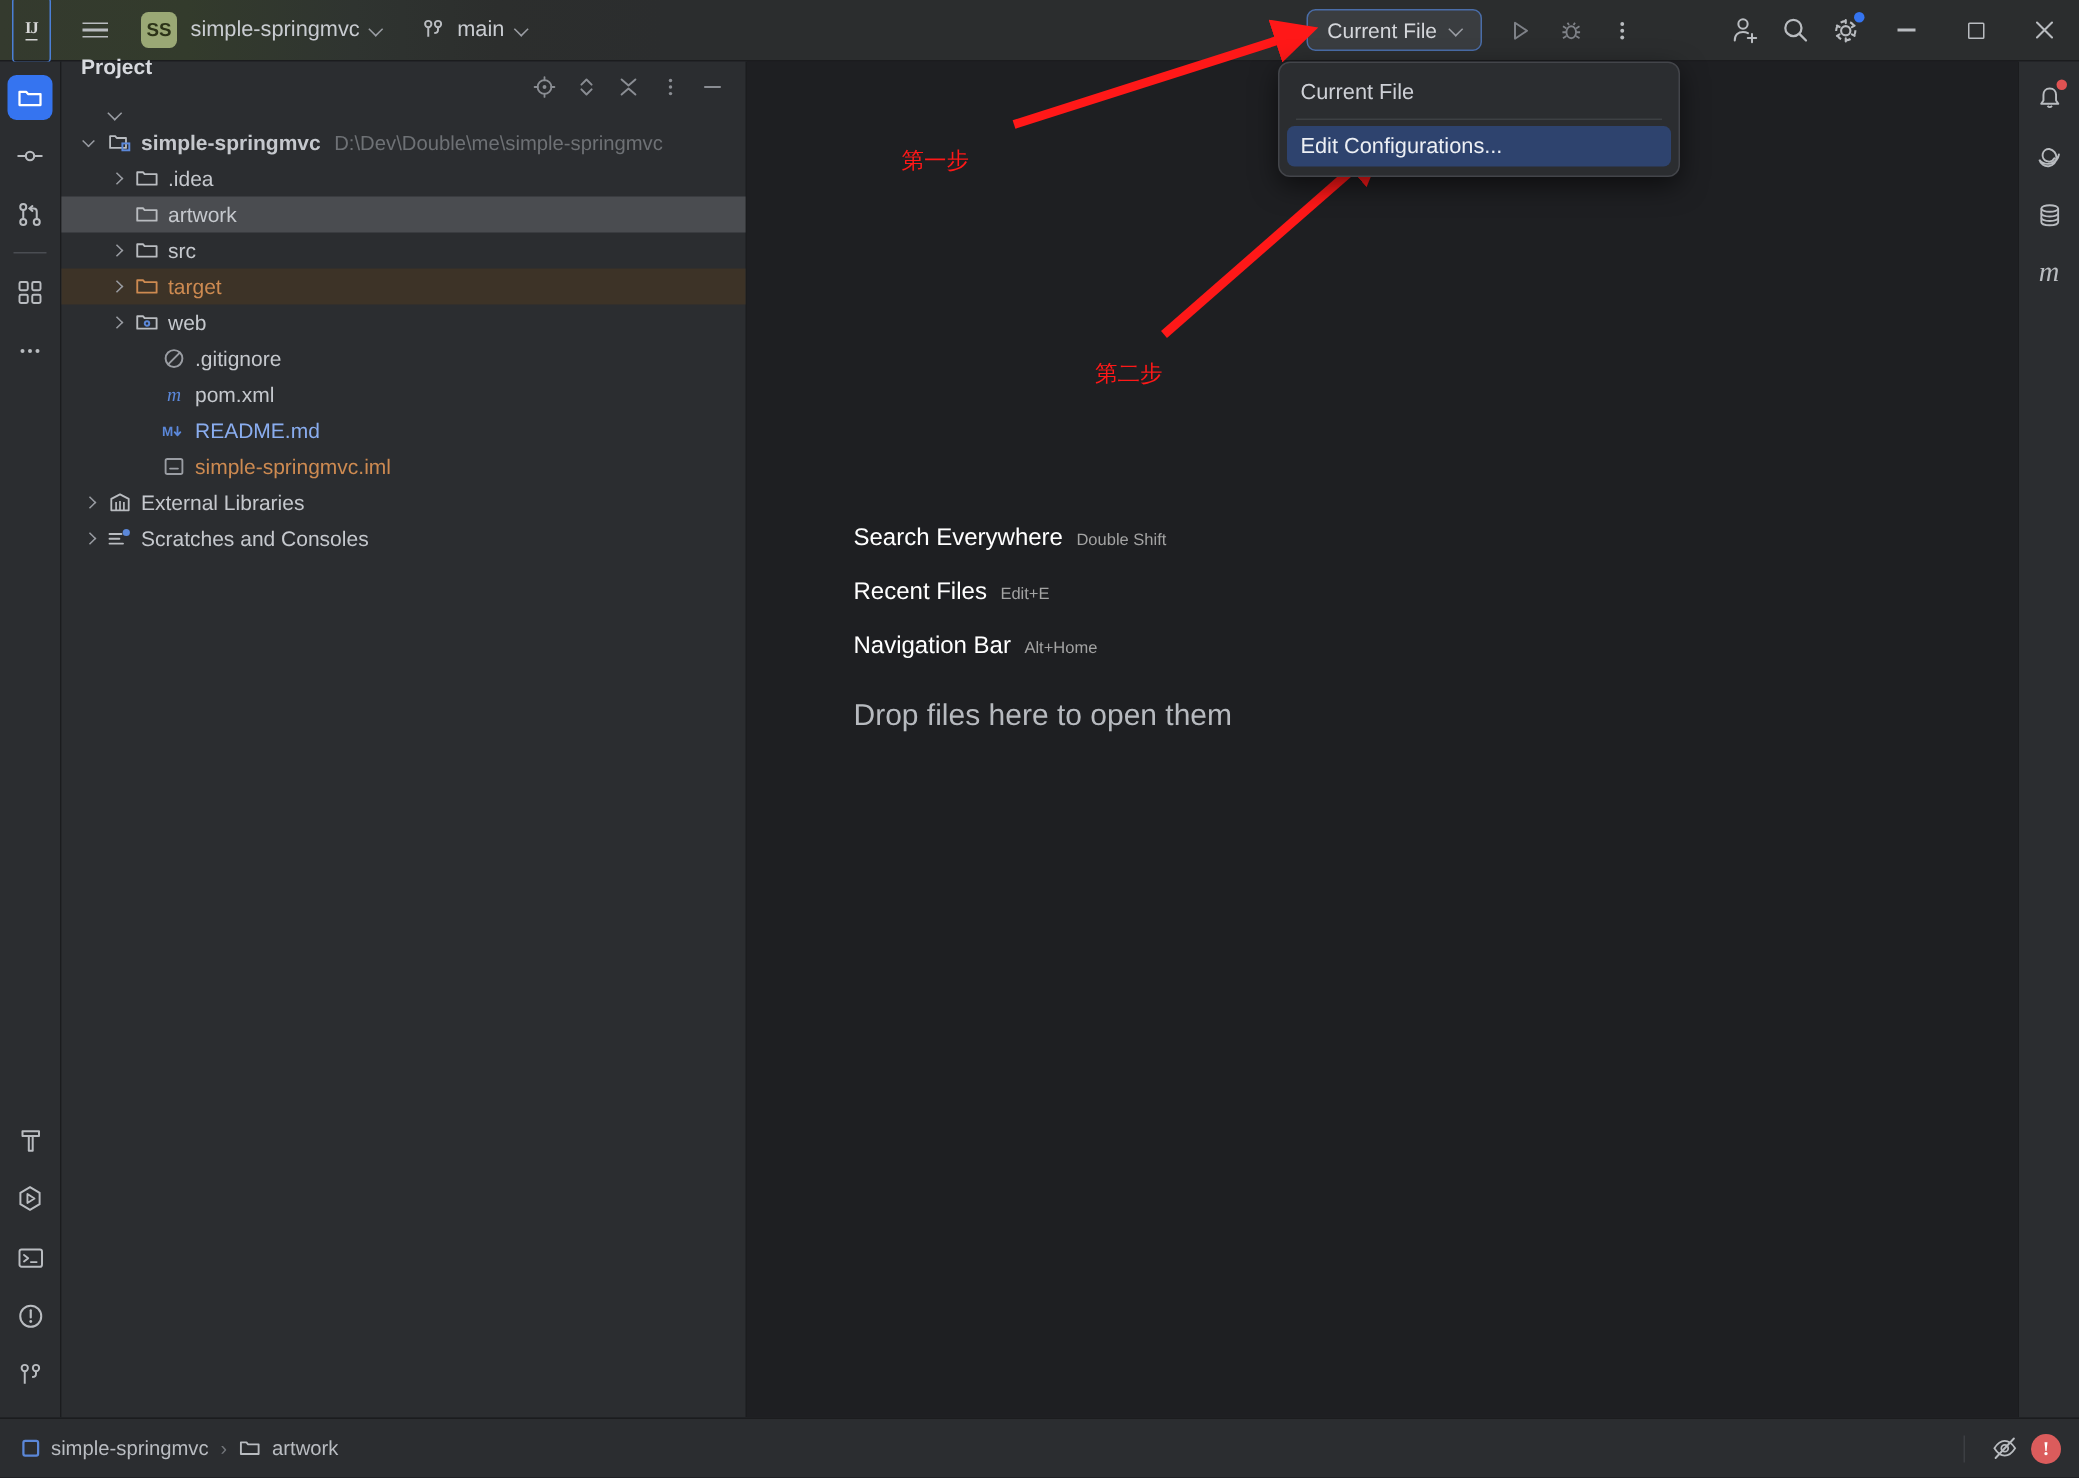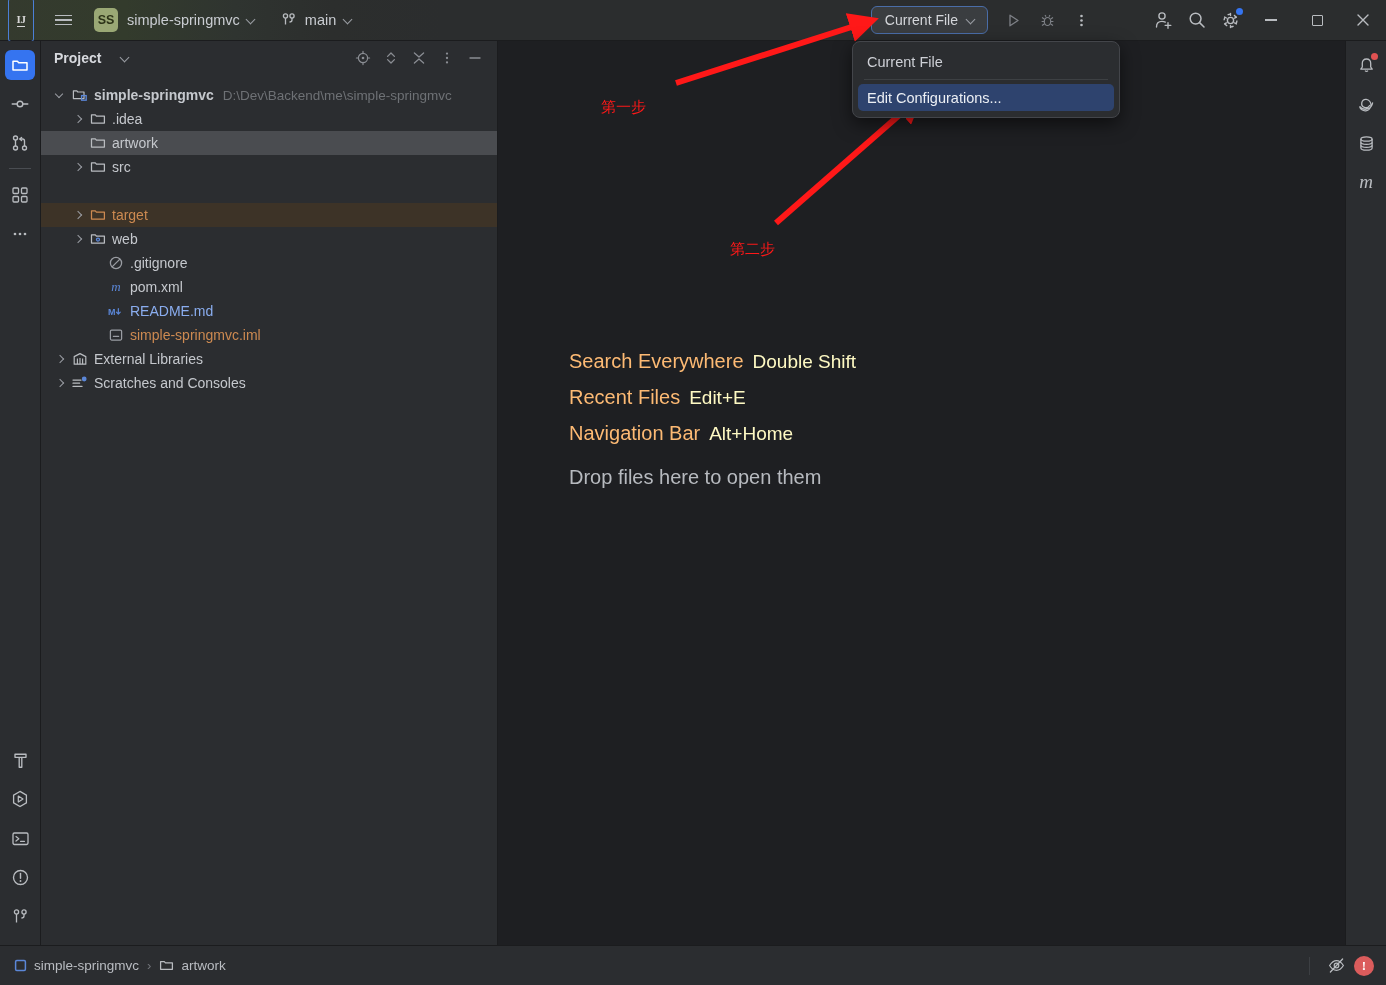--- a/index.html
+++ b/index.html
@@ -89,31 +89,31 @@
   .rail-btn.active { background: #3574f0; }
   .rail-sep { width: 22px; height: 1px; background: #4a4d52; margin: 10px 0 2px; }
   .rail-spacer { flex: 1; }
 
   
   .panel {
     position: absolute; left: 41px; top: 41px; width: 457px; height: 904px;
     background: #2b2d30; border-right: 1px solid #1b1c1e;
   }
   .panel-head { height: 34px; display: flex; align-items: center; padding: 0 10px 0 13px; }
-  .panel-title { color: #d7d9de; font-size: 14px; font-weight: bold; display: flex; align-items: center; gap: 20px; cursor:pointer;}
+  .panel-title { color: #d7d9de; font-size: 14px; font-weight: bold; display: flex; align-items: center; gap: 20px; cursor:pointer;flex-direction:column;}
   .panel-acts { margin-left: auto; display: flex; align-items: center; gap: 4px; }
   .pact { width: 24px; height: 24px; display: flex; align-items: center; justify-content: center; cursor: pointer; border-radius: 4px;}
 
   .tree { margin-top: 8px; }
   .trow {
     height: 24px; display: flex; align-items: center; position: relative;
     font-size: 14px; color: #c5c8cd; cursor: pointer; white-space: nowrap;
   }
   .trow.sel { background: #4a4c50; }
-  .trow.excluded { background: #3d3327; margin-top: 24px; }
+  .trow.excluded { background: #3d3327; }
   .trow.excluded .tlabel { color: #cd8a51; }
   .arr { width: 14px; height: 14px; position: relative; flex: none; }
   .arr.open::after, .arr.closed::after {
     content:""; position:absolute; width:5px; height:5px;
     border-right:1.4px solid #9a9da3; border-bottom:1.4px solid #9a9da3;
   }
   .arr.closed::after { left:4px; top:4px; transform: rotate(-45deg); }
   .arr.open::after { left:3px; top:3px; transform: rotate(45deg); }
   .tlabel { margin-left: 6px; }
   .tpath { margin-left: 9px; color: #6e7175; font-size: 13.5px; }
@@ -121,22 +121,22 @@
   .tlabel.orange { color: #cd8a51; }
   .ticon { flex: none; display: flex; align-items: center; justify-content: center; width: 17px; height: 17px; }
 
   
   .editor {
     position: absolute; left: 498px; top: 41px; width: 847px; height: 904px;
     background: #1e1f22;
   }
   .hints { position: absolute; left: 71px; top: 309px; }
   .hintrow { height: 36px; display: flex; align-items: baseline; gap: 9px; }
-  .hint-name { color: #fdba74; font-size: 20px; }
-  .hint-key { color: #fef9c3; font-size: 19px; }
+  .hint-name { color: #ffffff; font-size: 16px; }
+  .hint-key { color: #a3a3a3; font-size: 11px; }
   .hint-drop { color: #b7babf; font-size: 20px; margin-top: 8px; }
 
   
   .anno { position: absolute; color: #ff1818; font-size: 15px; z-index: 30;
     font-family: "DejaVu Sans", "Liberation Sans", sans-serif; }
   .arrows { position: absolute; left:0; top:0; width:1386px; height:985px; z-index: 35; pointer-events: none; }
 
   
   .status {
     position: absolute; left: 0; bottom: 0; width: 1386px; height: 40px;
@@ -400,21 +400,21 @@
     <div class="tree" id="tree-root">
         <div class="trow" style="padding-left: 12px;">
           <span class="arr open" style="margin-right: 4px;"></span>
           <span class="ticon">
             <svg width="16" height="16" viewBox="0 0 16 16">
               <path d="M1.4 3.8 h3.4 l1 1.2 H12 v6.6 H1.4 Z" fill="none" stroke="#b9bcc0" stroke-width="1.2" stroke-linejoin="round"></path>
               <rect x="9.6" y="8.6" width="4.6" height="4.6" fill="none" stroke="#5b87d8" stroke-width="1.3"></rect>
             </svg>
           </span>
           <span class="tlabel" style="font-weight: bold;">simple-springmvc</span>
-          <span class="tpath">D:\Dev\Backend\me\simple-springmvc</span>
+          <span class="tpath">D:\Dev\Double\me\simple-springmvc</span>
         </div>
         <div class="trow" style="padding-left: 30px;">
           <span class="arr closed" style="margin-right: 4px;"></span>
           <span class="ticon">
             <svg width="16" height="16" viewBox="0 0 16 16">
               <path d="M1.5 3.8 h3.8 l1.1 1.3 H14.4 v7 H1.5 Z" fill="none" stroke="#b9bcc0" stroke-width="1.25" stroke-linejoin="round"></path>
             </svg>
           </span>
           <span class="tlabel">.idea</span>
         </div>

